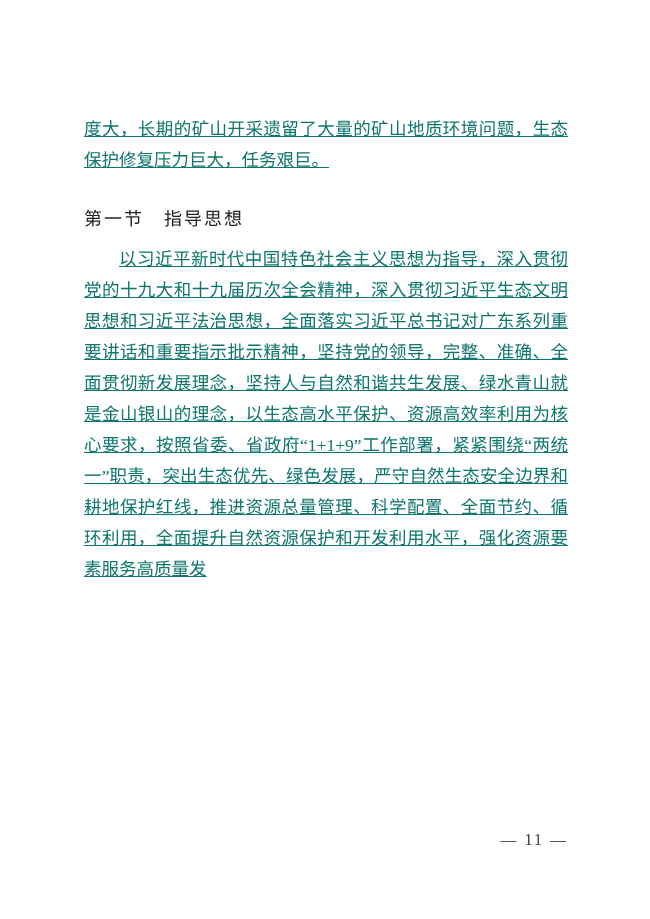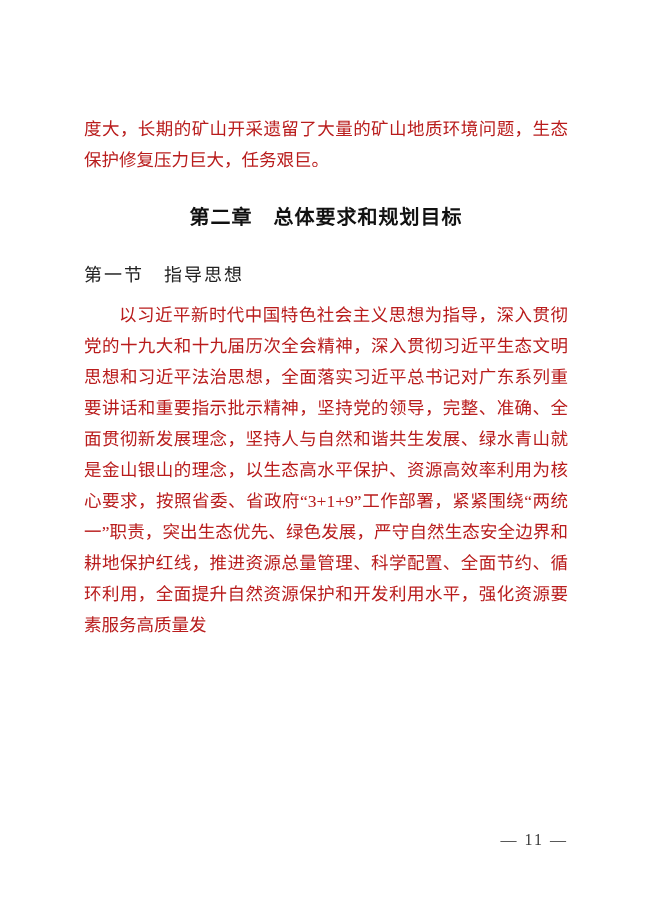--- a/index.html
+++ b/index.html
@@ -21,21 +21,22 @@
     left: 84px;
     top: 114px;
     width: 484px;
   }
   .content p {
     margin: 0;
     font-size: 17.5px;
     line-height: 31px;
     text-align: justify;
     text-justify: inter-character;
-    color: #b91c1c;
+    color: #0f766e;
+    text-decoration: underline;
   }
   .content p.indent {
     text-indent: 2em;
   }
   h1.chapter {
     margin: 26px 0 0 0;
     font-size: 20px;
     line-height: 30px;
     text-align: center;
     font-weight: bold;
@@ -62,18 +63,17 @@
     font-family: "Liberation Serif", "DejaVu Serif", serif;
     letter-spacing: 2px;
   }
 </style>
 </head>
 <body>
 
 <div class="page">
   <div class="content">
     <p>度大，长期的矿山开采遗留了大量的矿山地质环境问题，生态保护修复压力巨大，任务艰巨。</p>
-    <h1 class="chapter">第二章　总体要求和规划目标</h1>
     <h2 class="section">第一节　指导思想</h2>
-    <p class="indent">以习近平新时代中国特色社会主义思想为指导，深入贯彻党的十九大和十九届历次全会精神，深入贯彻习近平生态文明思想和习近平法治思想，全面落实习近平总书记对广东系列重要讲话和重要指示批示精神，坚持党的领导，完整、准确、全面贯彻新发展理念，坚持人与自然和谐共生发展、绿水青山就是金山银山的理念，以生态高水平保护、资源高效率利用为核心要求，按照省委、省政府“3+1+9”工作部署，紧紧围绕“两统一”职责，突出生态优先、绿色发展，严守自然生态安全边界和耕地保护红线，推进资源总量管理、科学配置、全面节约、循环利用，全面提升自然资源保护和开发利用水平，强化资源要素服务高质量发</p>
+    <p class="indent">以习近平新时代中国特色社会主义思想为指导，深入贯彻党的十九大和十九届历次全会精神，深入贯彻习近平生态文明思想和习近平法治思想，全面落实习近平总书记对广东系列重要讲话和重要指示批示精神，坚持党的领导，完整、准确、全面贯彻新发展理念，坚持人与自然和谐共生发展、绿水青山就是金山银山的理念，以生态高水平保护、资源高效率利用为核心要求，按照省委、省政府“1+1+9”工作部署，紧紧围绕“两统一”职责，突出生态优先、绿色发展，严守自然生态安全边界和耕地保护红线，推进资源总量管理、科学配置、全面节约、循环利用，全面提升自然资源保护和开发利用水平，强化资源要素服务高质量发</p>
   </div>
   <div class="page-number">— 11 —</div>
 </div>
 
 </body></html>

